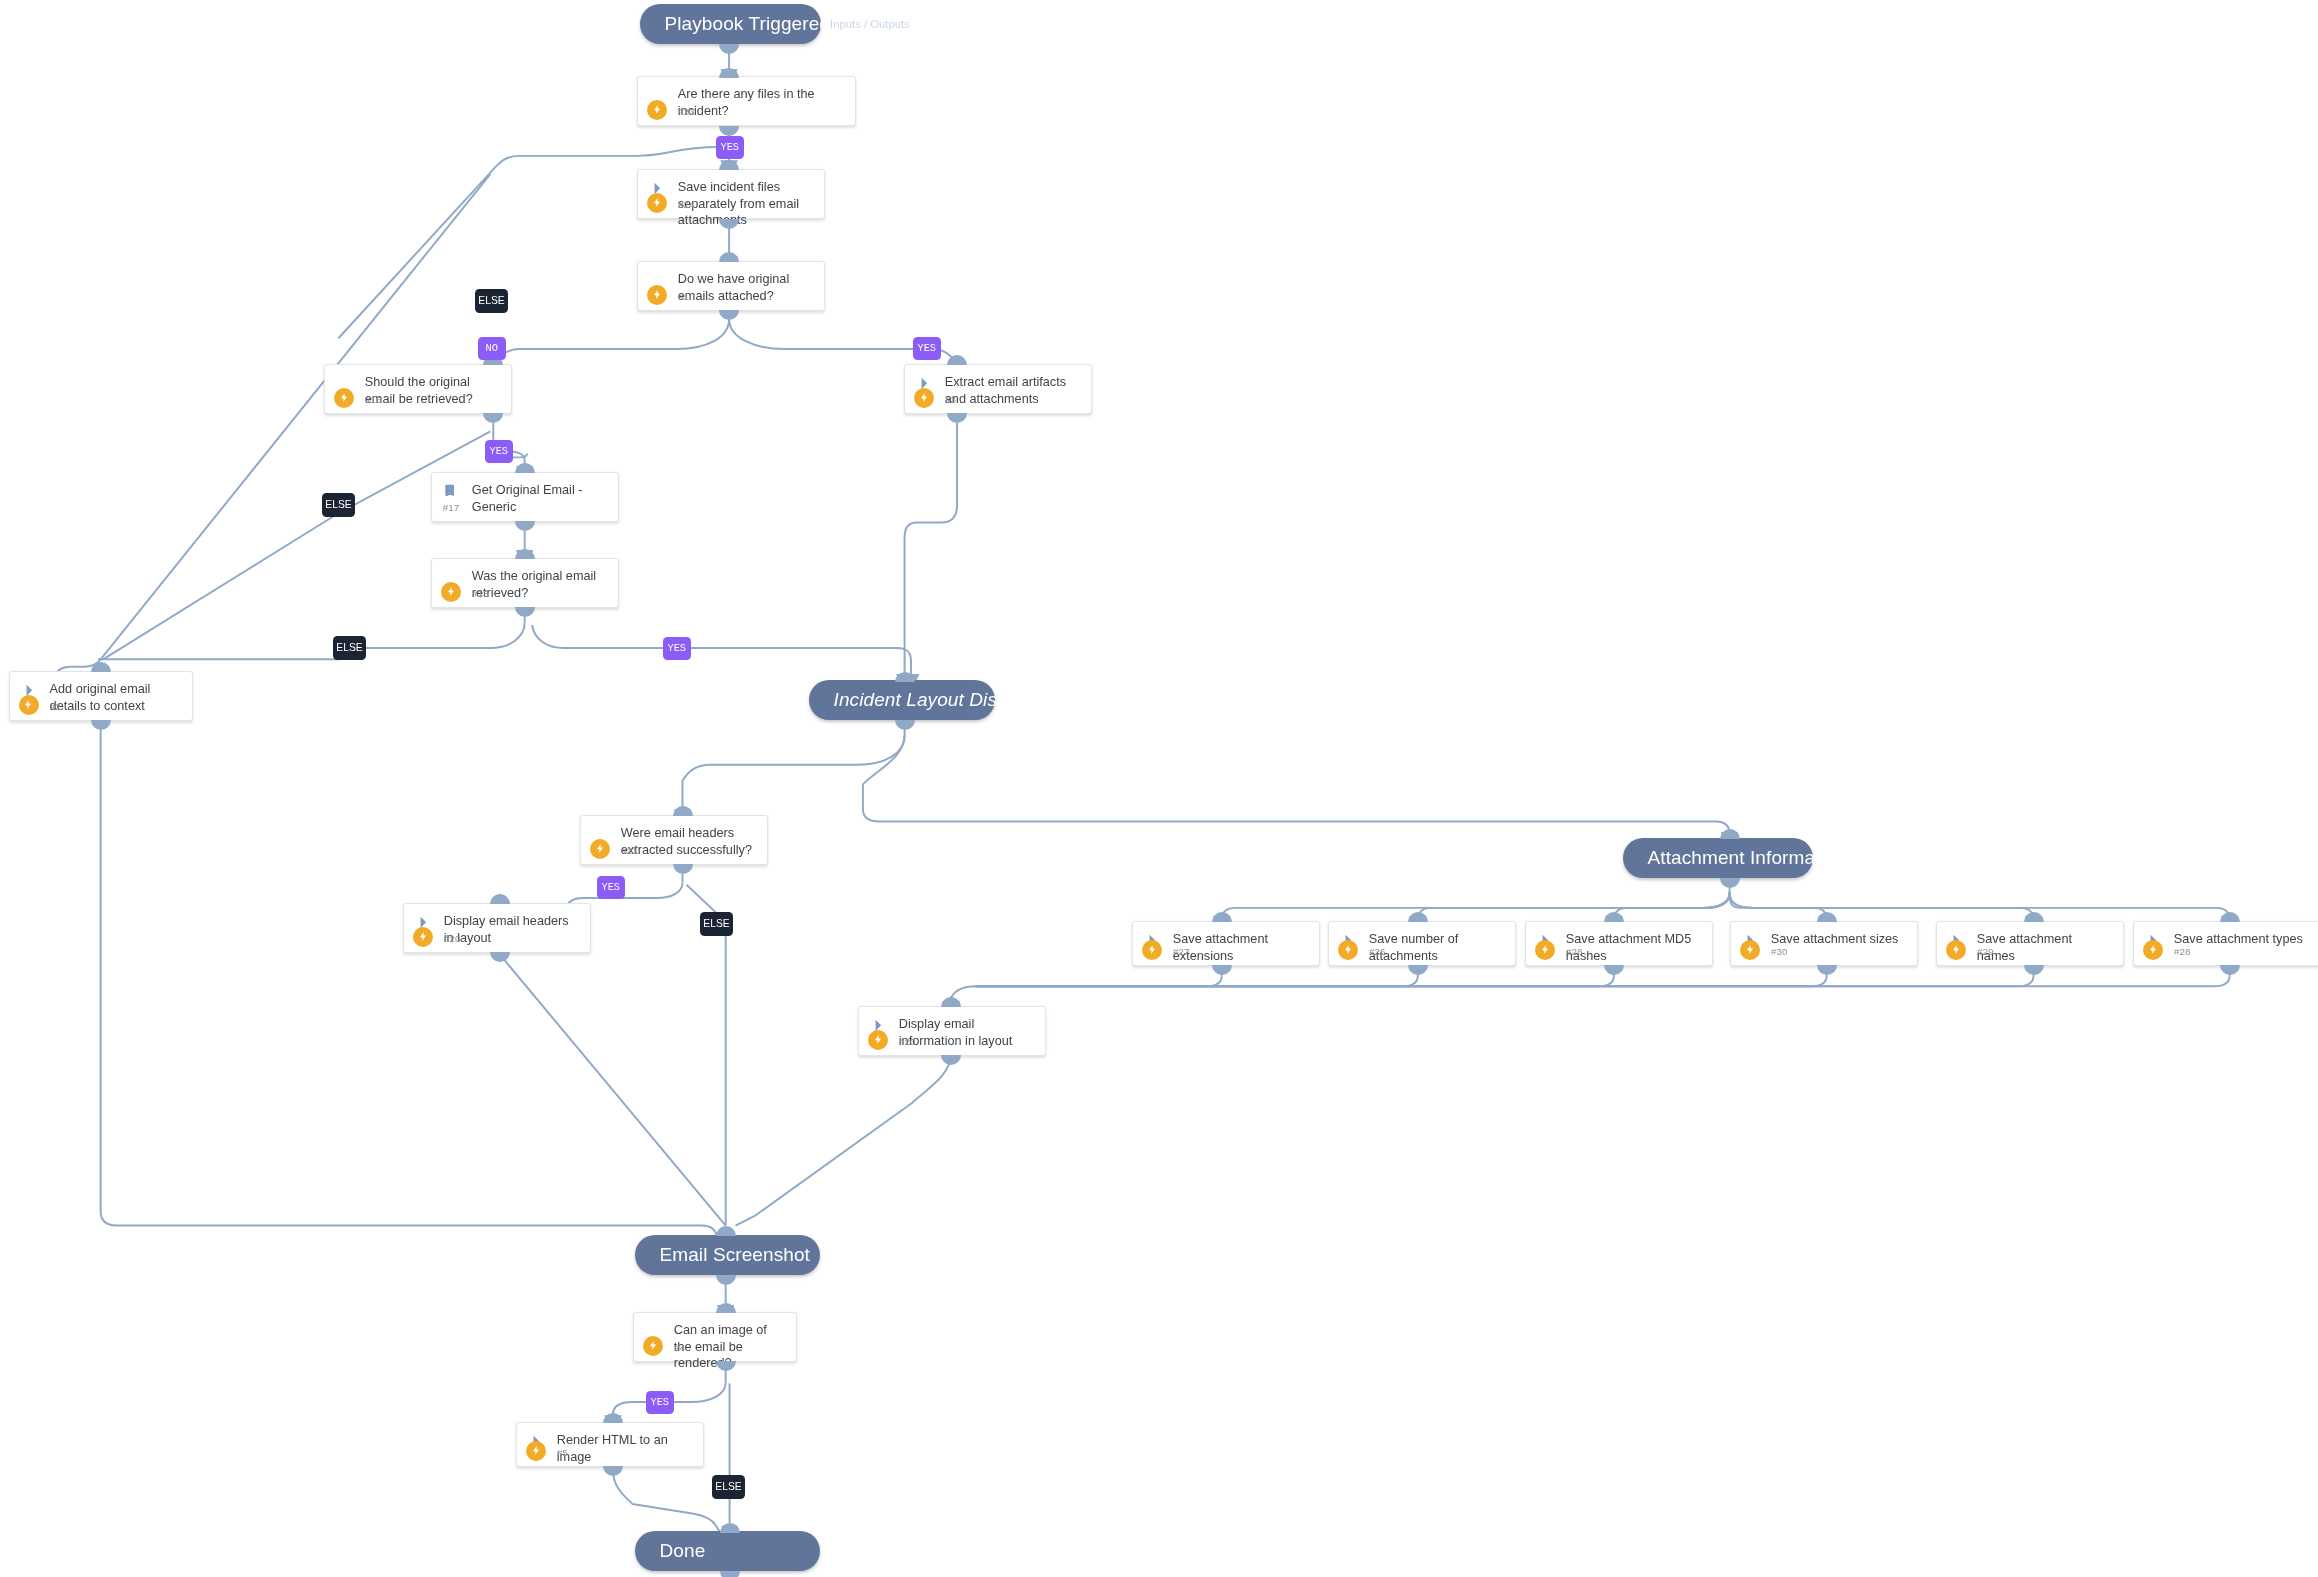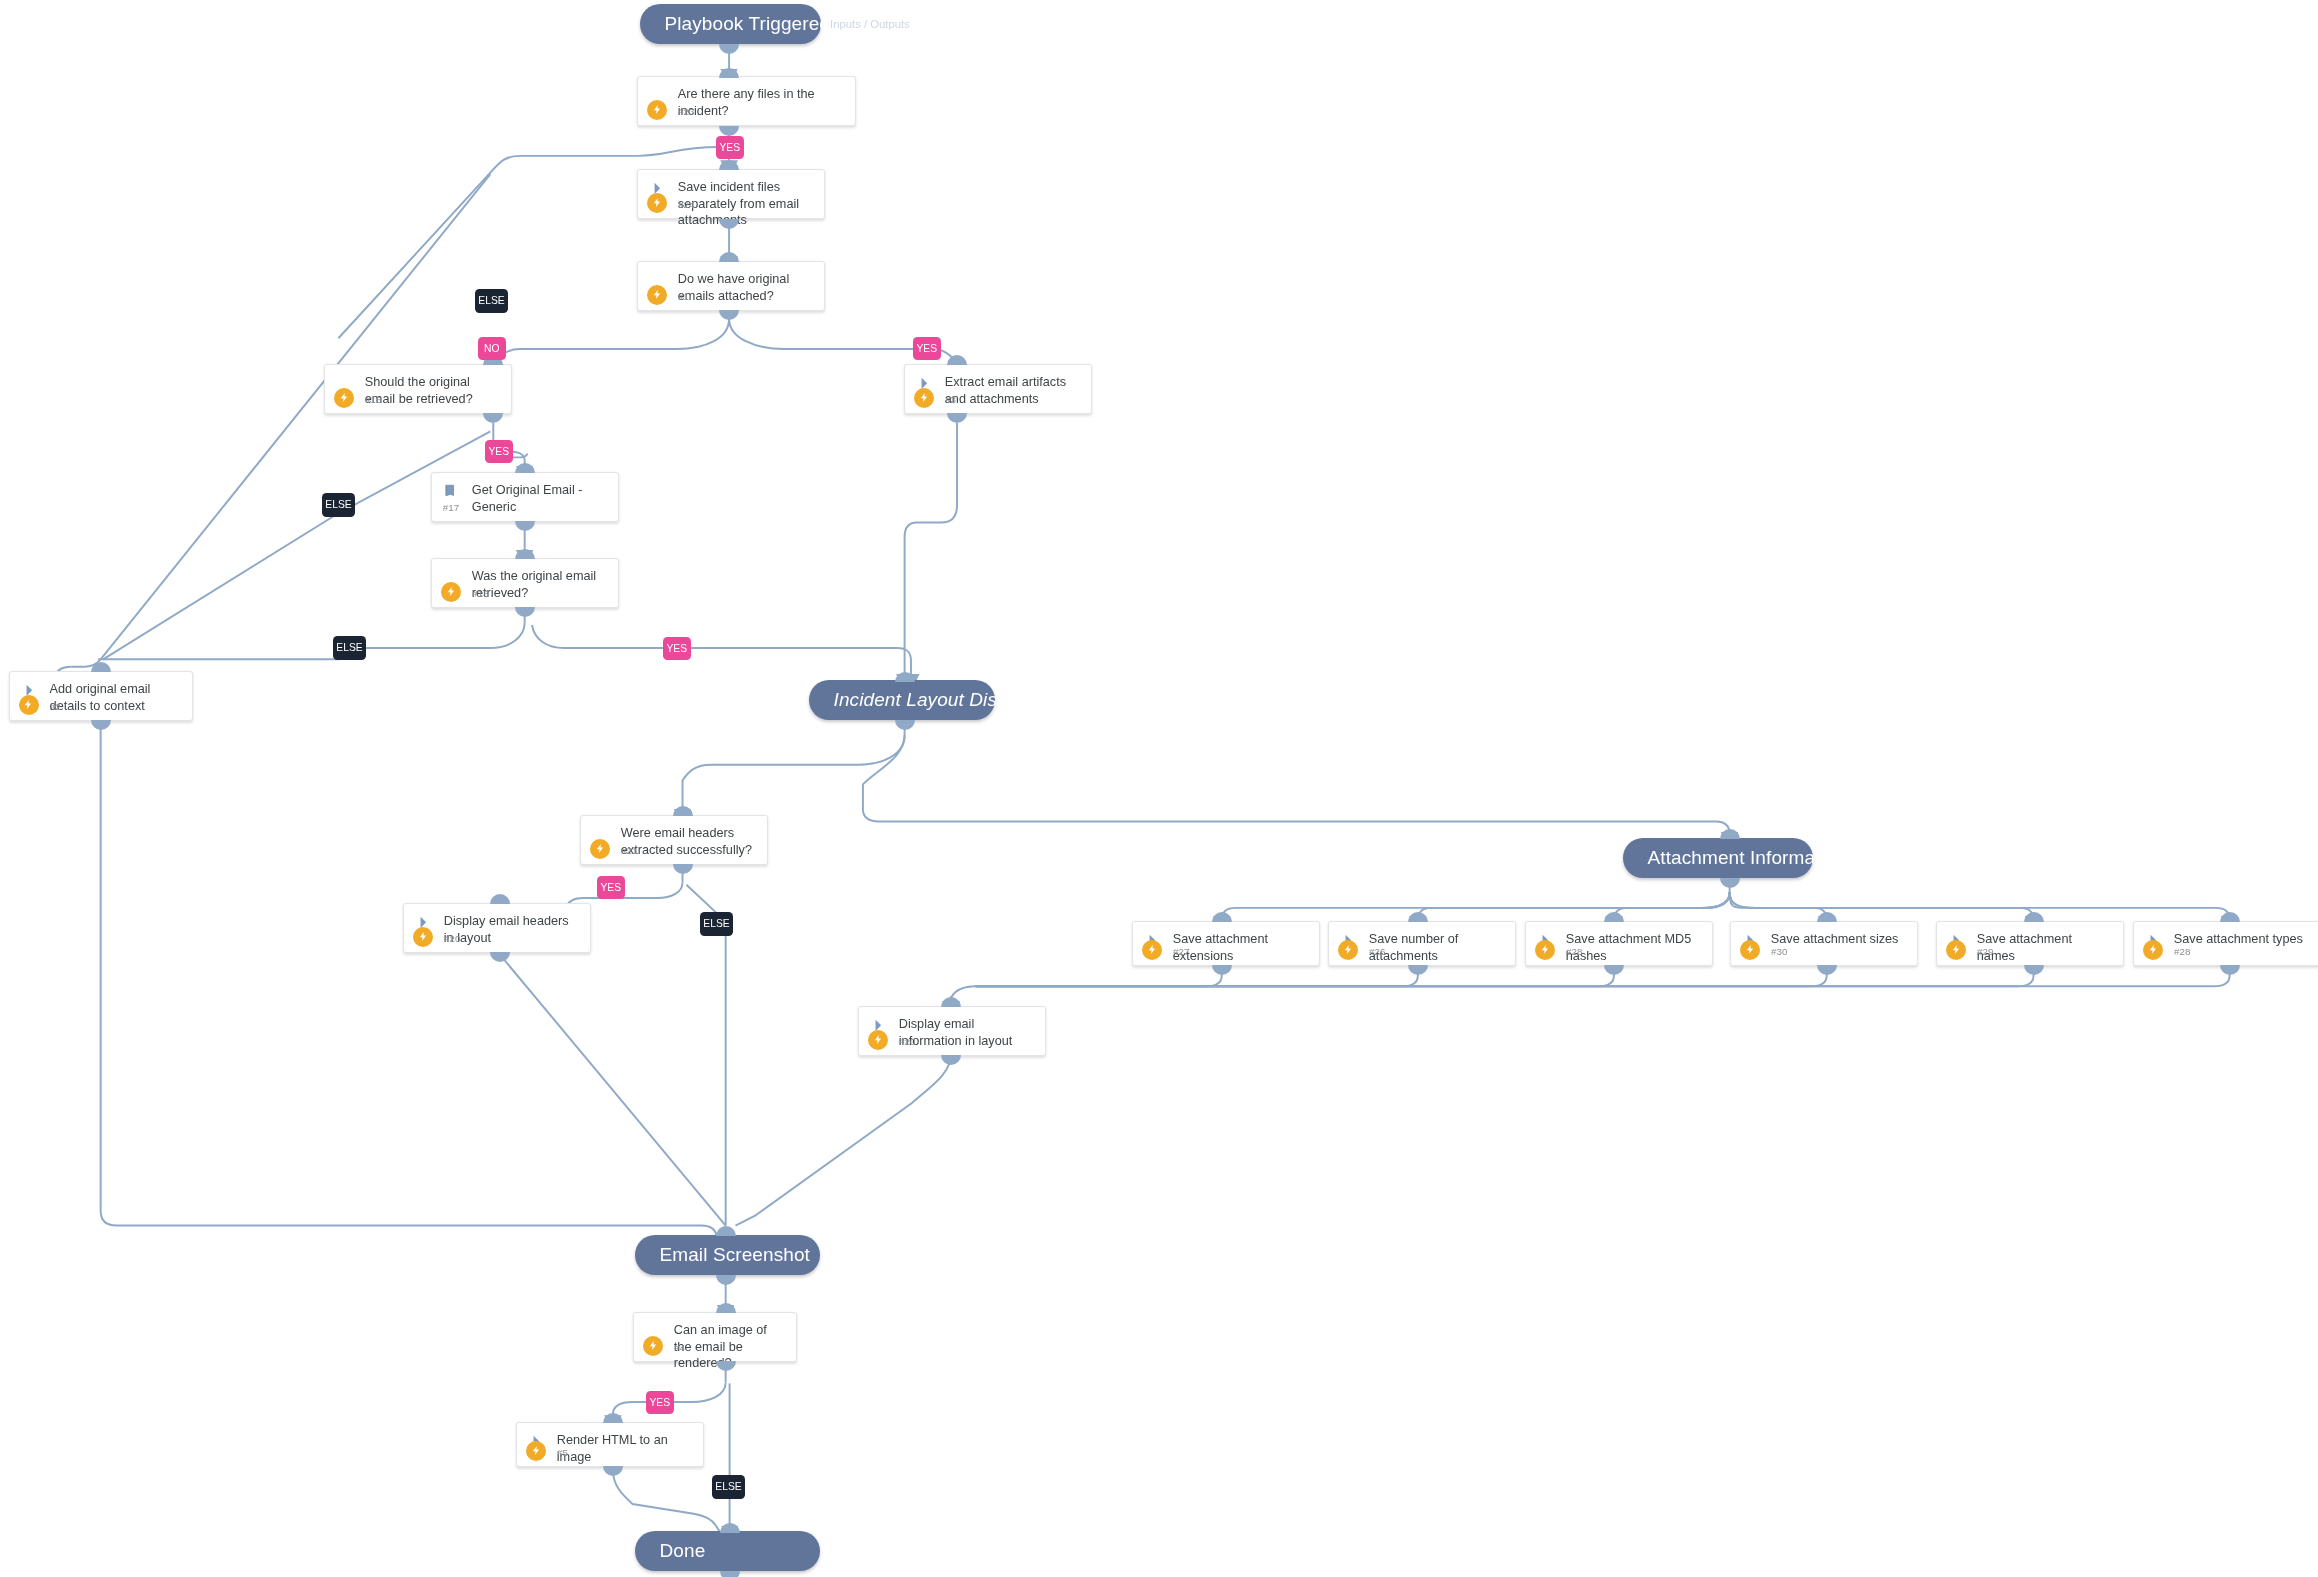--- a/index.html
+++ b/index.html
@@ -127,21 +127,21 @@
     position: absolute;
     border-radius: 4.4px;
     display: flex;
     align-items: center;
     justify-content: center;
     font-size: 10.3px;
     color: #ffffff;
     z-index: 8;
     box-sizing: border-box;
   }
-  .badge-yes, .badge-no { background: #ec4899; }
+  .badge-yes, .badge-no { background: #8b5cf6; font-family: Liberation Mono, monospace; }
   .badge-else { background: #1b2433; }
 </style>
 </head>
 <body>
 
 <div id="canvas">
 
   <svg id="edges" viewBox="0 0 4730 3219" xmlns="http://www.w3.org/2000/svg">
     <defs>
       <marker id="ar" markerWidth="9" markerHeight="9" refX="4.5" refY="4.5" orient="auto">

